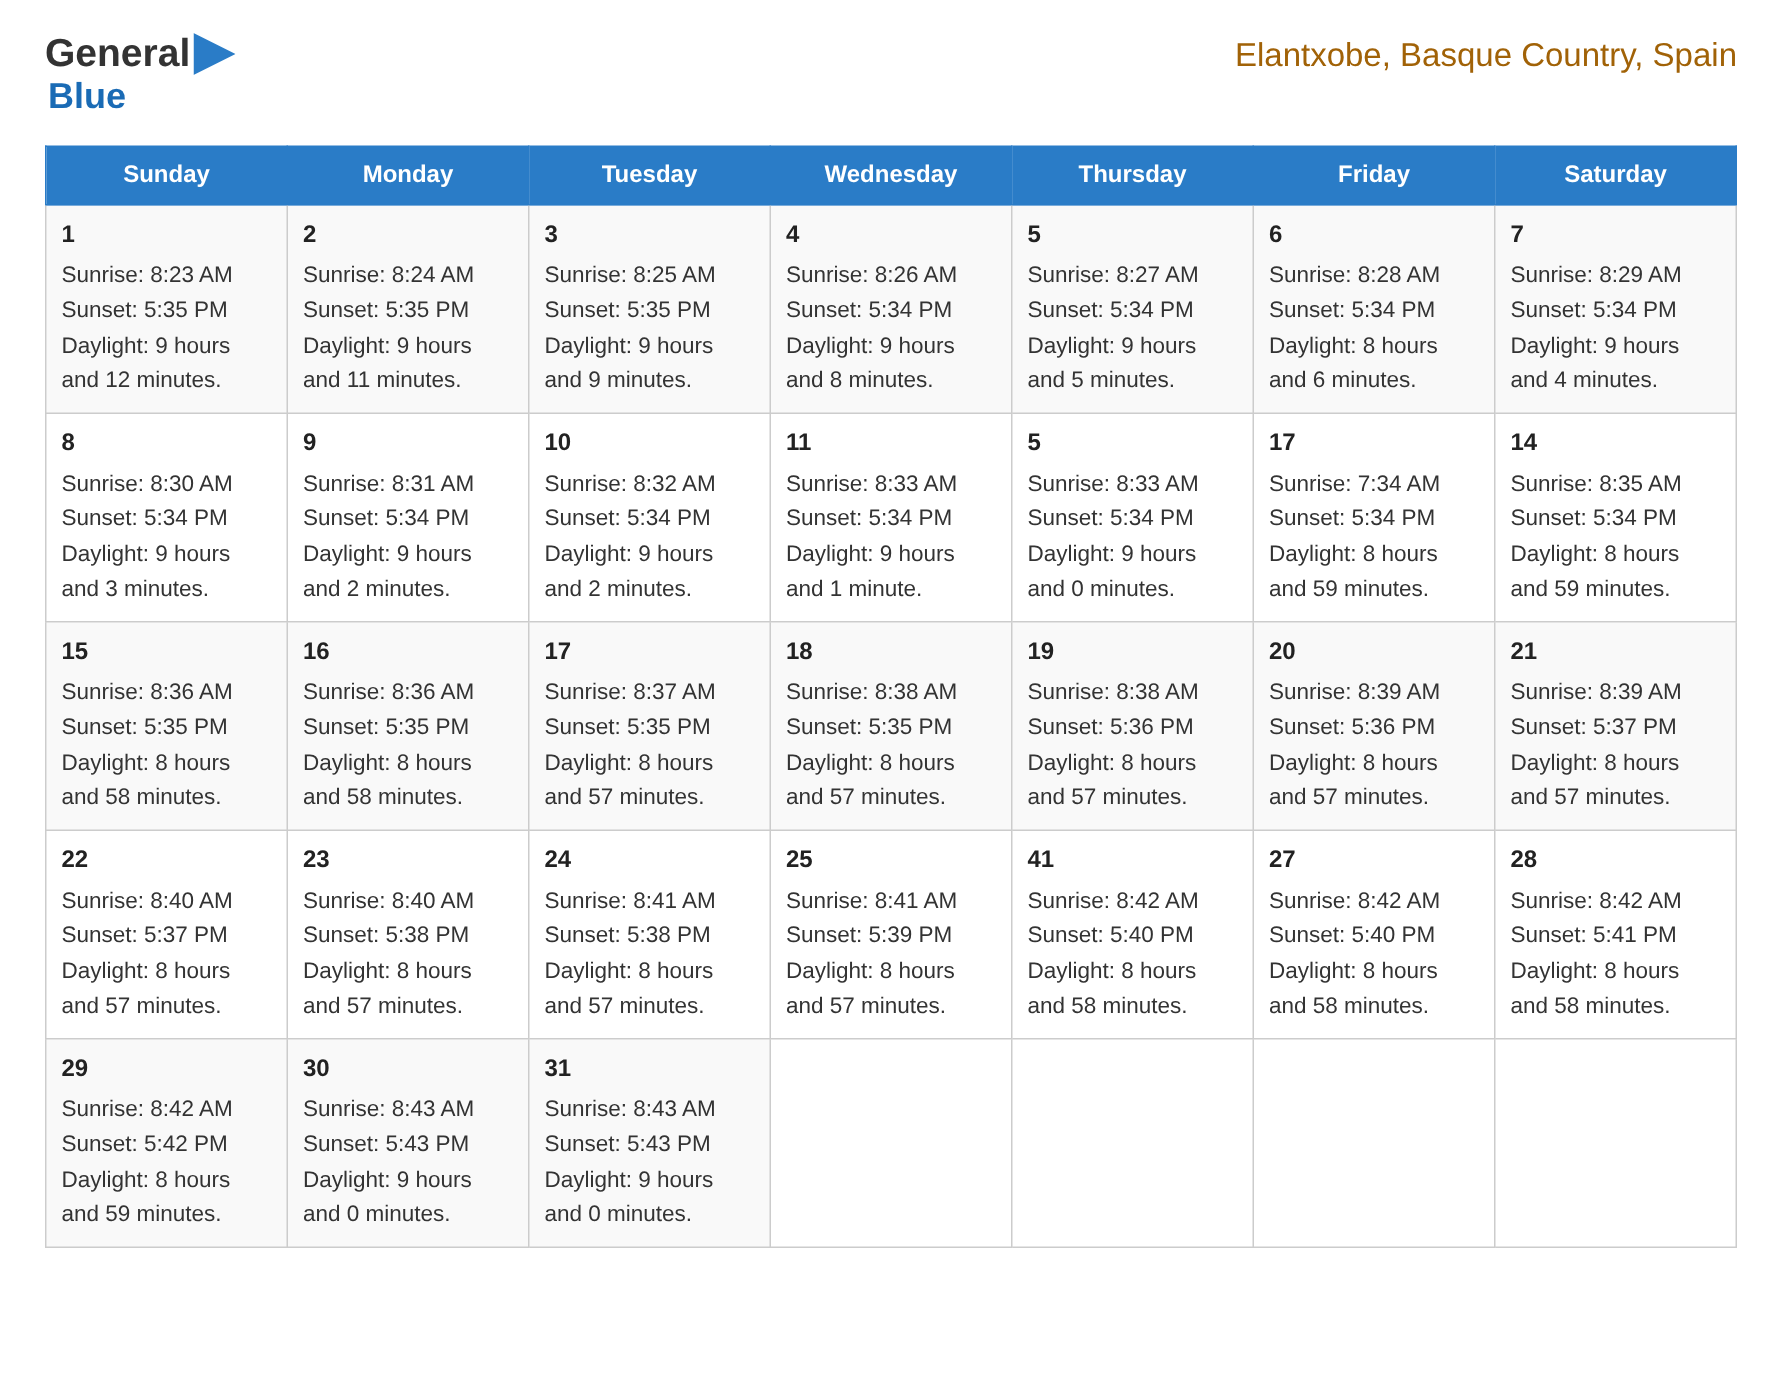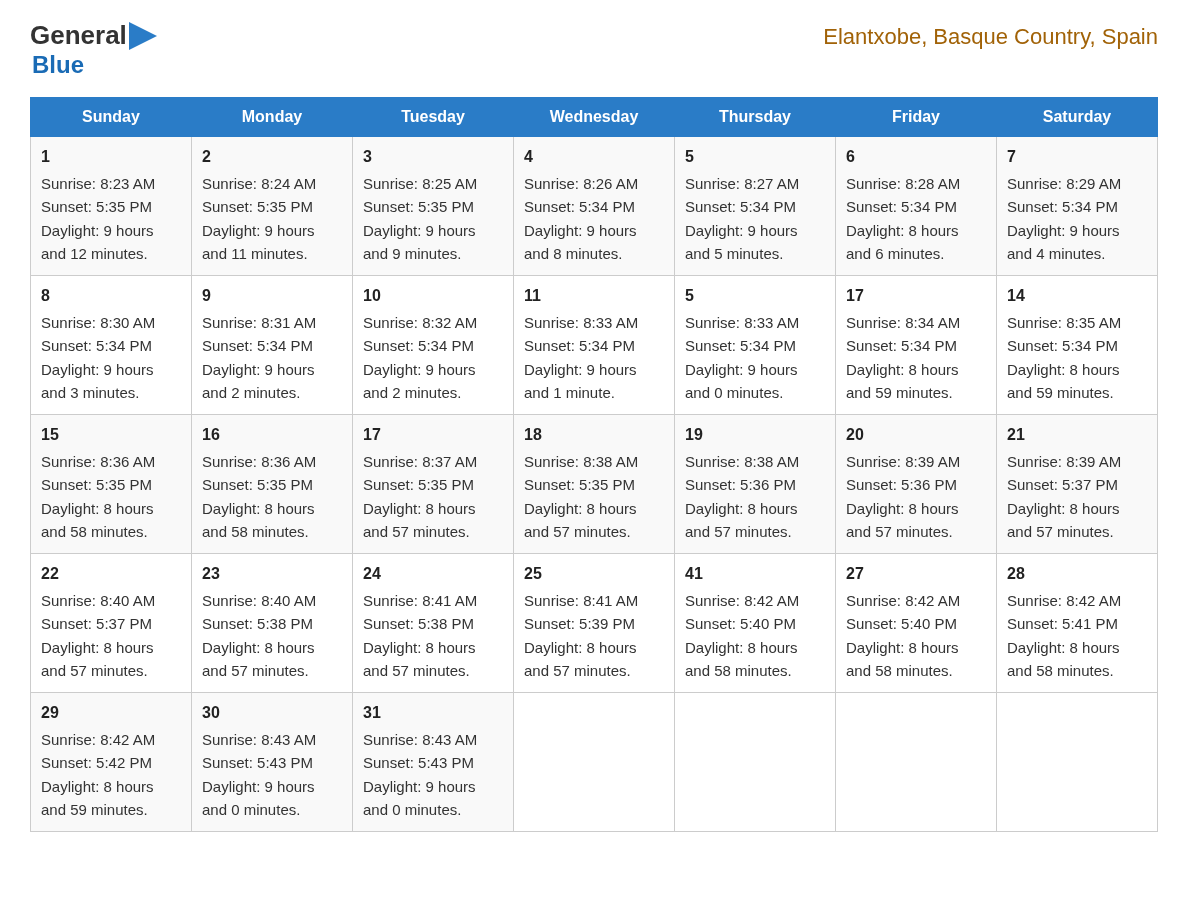--- a/index.html
+++ b/index.html
@@ -180,21 +180,21 @@
         <td>
           <span class="day-number">11</span>
           <div class="day-info"><span>Sunrise: 8:33 AM</span><br><span>Sunset: 5:34 PM</span><br><span>Daylight: 9 hours and 1 minute.</span></div>
         </td>
         <td>
           <span class="day-number">5</span>
           <div class="day-info"><span>Sunrise: 8:33 AM</span><br><span>Sunset: 5:34 PM</span><br><span>Daylight: 9 hours and 0 minutes.</span></div>
         </td>
         <td>
           <span class="day-number">17</span>
-          <div class="day-info"><span>Sunrise: 8:34 AM</span><br><span>Sunset: 5:34 PM</span><br><span>Daylight: 8 hours and 59 minutes.</span></div>
+          <div class="day-info"><span>Sunrise: 7:34 AM</span><br><span>Sunset: 5:34 PM</span><br><span>Daylight: 8 hours and 59 minutes.</span></div>
         </td>
         <td>
           <span class="day-number">14</span>
           <div class="day-info"><span>Sunrise: 8:35 AM</span><br><span>Sunset: 5:34 PM</span><br><span>Daylight: 8 hours and 59 minutes.</span></div>
         </td>
       </tr>
       <tr>
         <td>
           <span class="day-number">15</span>
           <div class="day-info"><span>Sunrise: 8:36 AM</span><br><span>Sunset: 5:35 PM</span><br><span>Daylight: 8 hours and 58 minutes.</span></div>

